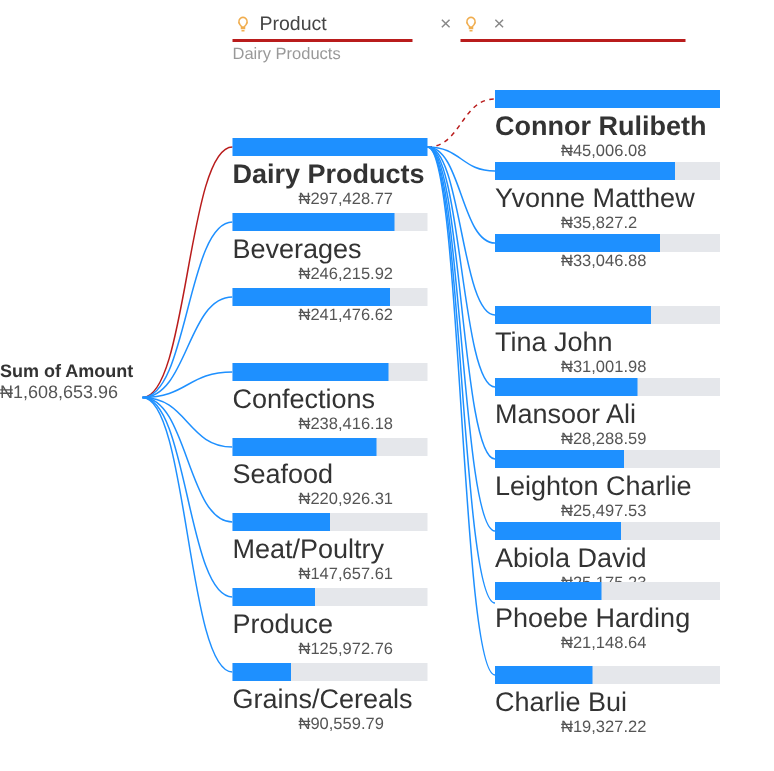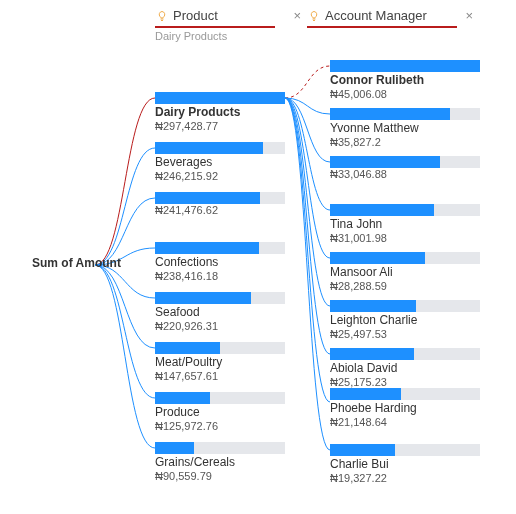--- a/index.html
+++ b/index.html
@@ -14,25 +14,25 @@
   .header-title { font-size: 13px; color: #444; flex: 1; }
   .header-close { color: #888; font-size: 13px; padding: 0 4px; cursor: pointer; }
   .header-underline { height: 2px; background: #b91c1c; width: 120px; position: absolute; }
   .header-underline.p1 { left: 155px; top: 26px; }
   .header-underline.p2 { left: 307px; top: 26px; width: 150px; }
   .header-sub { position: absolute; left: 155px; top: 30px; font-size: 11px; color: #999; }
 
   .node { position: absolute; width: 130px; }
   .node .bar-track { width: 130px; height: 12px; background: #e5e7eb; position: relative; }
   .node .bar-fill { height: 12px; background: #1e90ff; }
-  .node .label { font-size: 12px; margin-top: 2px; line-height: 1.15; }
+  .node .label { font-size: 18px; margin-top: 2px; line-height: 1.15; }
   .node .label.bold { font-weight: 600; }
-  .node .value { font-size: 11px; color: #555; }
-
-  .root-node { position: absolute; left: 0; top: 256px; font-size: 12px; padding-left: 32px; }
+  .node .value { font-size: 11px; color: #555; margin-left: 44px; }
+
+  .root-node { position: absolute; left: 0; top: 240px; font-size: 12px; }
   .root-node .label { font-weight: 600; }
   .root-node .value { color: #555; }
 
   .col-product .node { left: 155px; width: 130px; }
   .col-manager .node { left: 330px; width: 150px; }
   .col-manager .node .bar-track { width: 150px; }
 </style>
 </head>
 <body>
 
@@ -65,30 +65,30 @@
     </span>
     <span class="header-title">Product</span>
     <span class="header-close">×</span>
   </div>
   <div class="header-block manager">
     <span class="bulb">
       <svg viewBox="0 0 24 24" fill="none" stroke="#f0ad4e" stroke-width="2">
           <path d="M9 18h6M10 21h4M12 3a6 6 0 0 0-4 10c1 1 2 2 2 3h4c0-1 1-2 2-3a6 6 0 0 0-4-10z"></path>
         </svg>
     </span>
-    <span class="header-title">Account Manager</span>
     <span class="header-close">×</span>
   </div>
 </div>
 <div class="header-underline p1"></div>
 <div class="header-underline p2"></div>
 <div class="header-sub">Dairy Products</div>
 
 <div class="root-node">
   <div class="label">Sum of Amount</div>
+  <div class="value">₦1,608,653.96</div>
 </div>
 
 <div class="col-product" id="col-product">
     <div class="node" style="top: 92px;">
     <div class="bar-track">
       <div class="bar-fill" style="width:100%"></div>
     </div>
     <div class="label bold">Dairy Products</div>
     <div class="value">₦297,428.77</div>
     </div>

